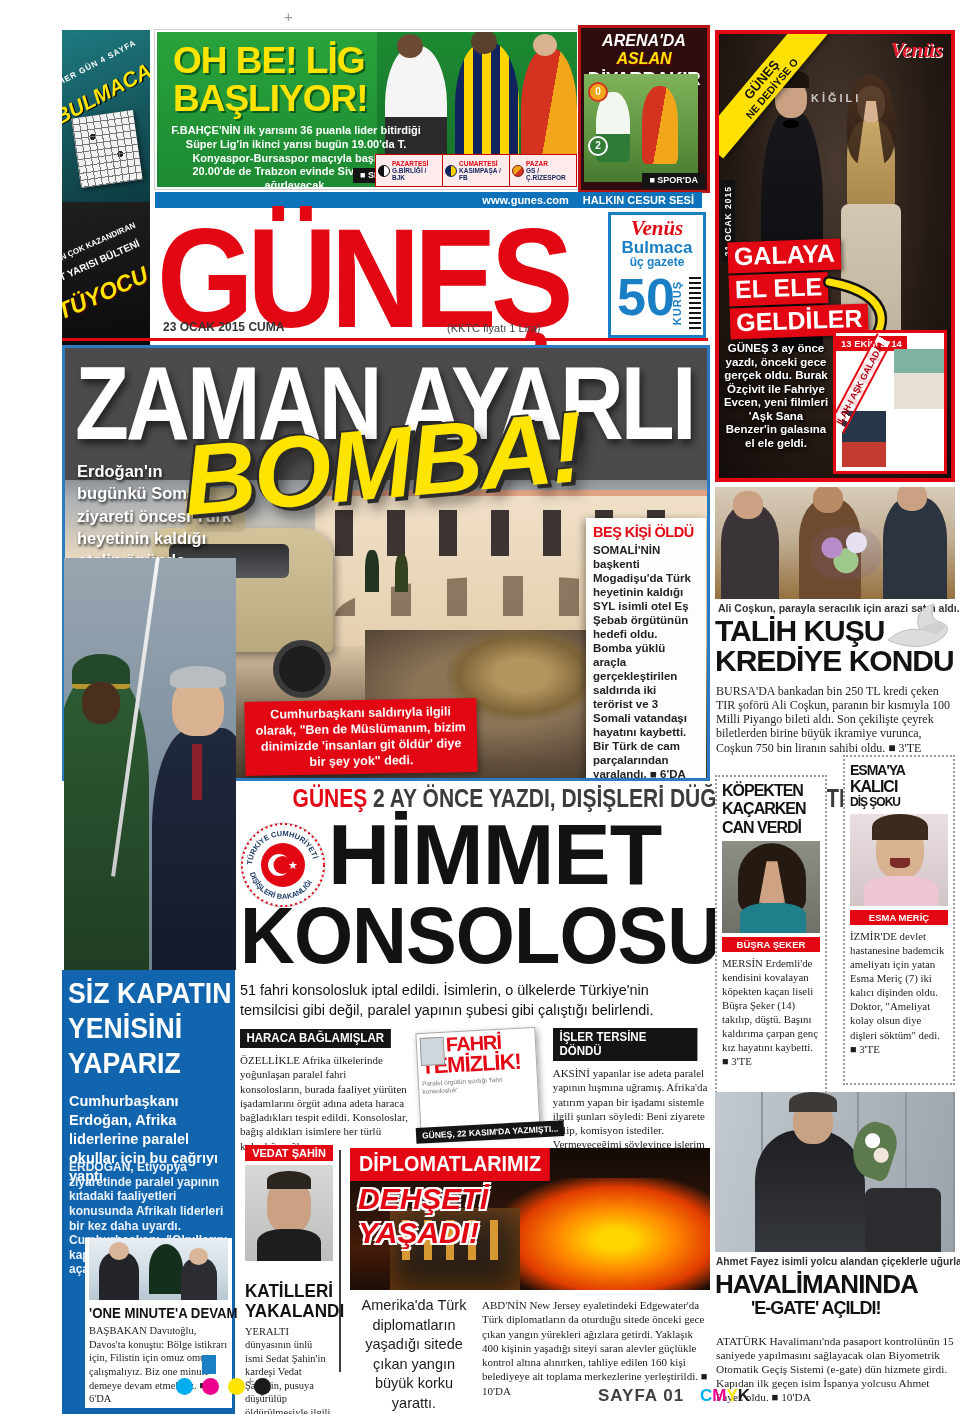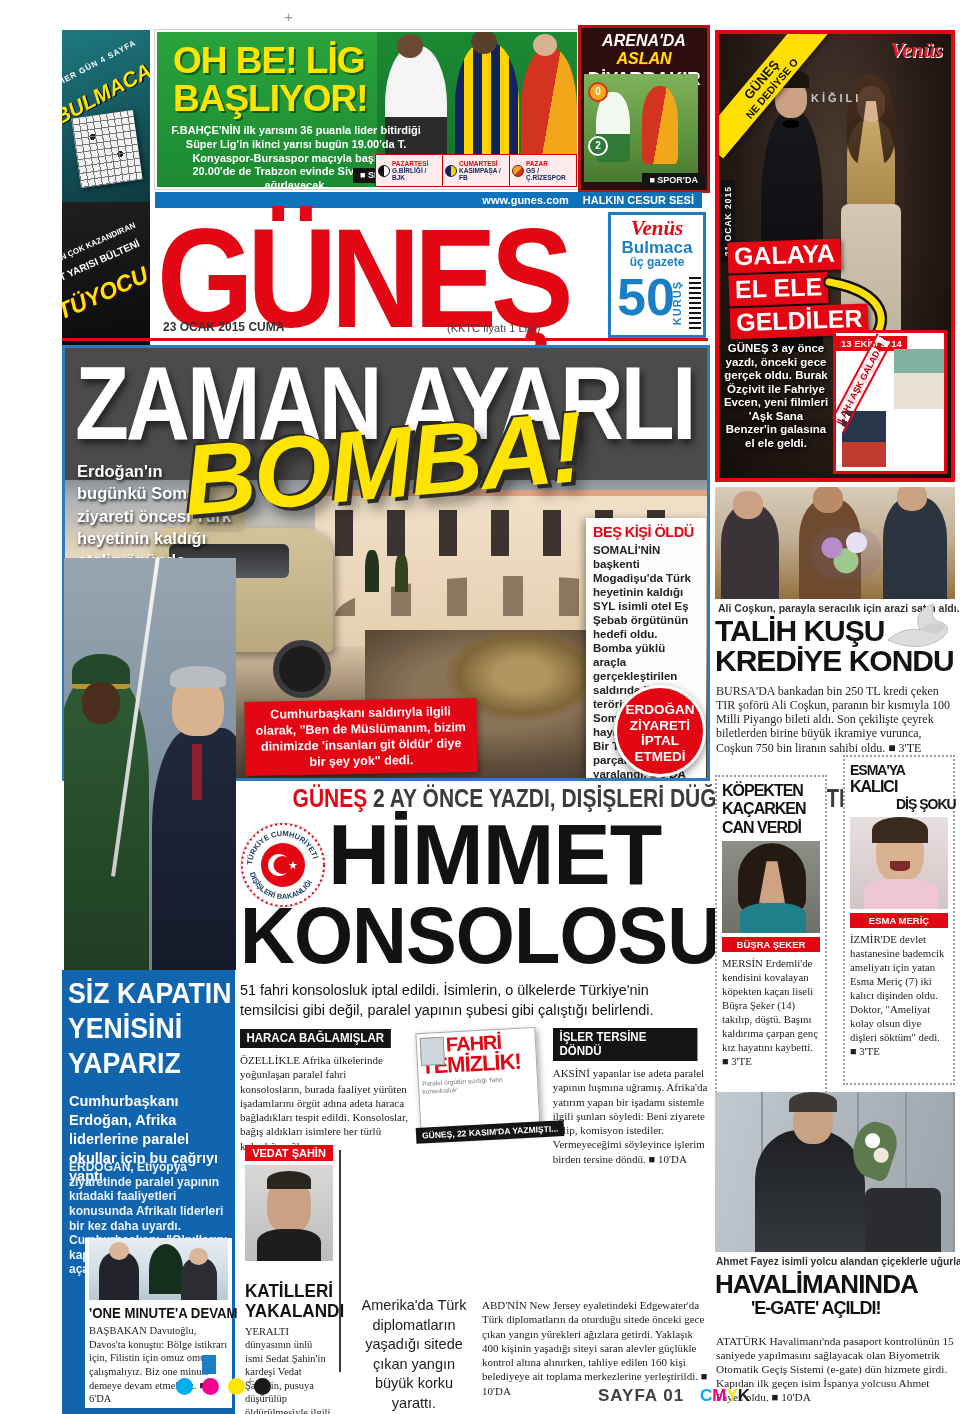--- a/index.html
+++ b/index.html
@@ -157,26 +157,20 @@
       <div class="abs" style="left:300px;top:70px;width:14px;height:42px;background:#23331f;border-radius:40% 40% 0 0;"></div>
       <div class="abs" style="left:330px;top:74px;width:13px;height:38px;background:#35421f;border-radius:40% 40% 0 0;"></div>
     </div>
     <div class="abs nw hl-white" style="left:10px;top:6px;">ZAMAN AYARLI</div>
     <div class="abs" style="left:12px;top:112px;width:158px;color:#fff;font-size:16.5px;font-weight:700;line-height:1.35;text-shadow:1px 2px 3px rgba(0,0,0,.8);">Erdoğan'ın bugünkü Somali ziyareti öncesi Türk heyetinin kaldığı otelin önünde bomba patladı.</div>
     <div class="abs nw hl-bomba" style="left:118px;top:58px;">BOMBA!</div>
     <div class="abs" style="left:521px;top:170px;width:120px;height:260px;background:#fdfdfb;padding:6px 7px;box-sizing:border-box;box-shadow:-2px 2px 8px rgba(0,0,0,.4);">
       <div style="color:#e30613;font-weight:700;font-size:14.5px;letter-spacing:-.5px;">BEŞ KİŞİ ÖLDÜ</div>
       <div class="story-tag-body" style="font-weight:700;color:#222;margin-top:3px;">SOMALİ'NİN başkenti Mogadişu'da Türk heyetinin kaldığı SYL isimli otel Eş Şebab örgütünün hedefi oldu. Bomba yüklü araçla gerçekleştirilen saldırıda iki terörist ve 3 Somali vatandaşı hayatını kaybetti. Bir Türk de cam parçalarından yaralandı. ■ 6'DA</div>
     </div>
-    <div class="abs circle-badge" style="left:549px;top:337px;width:92px;height:92px;font-size:13.5px;line-height:1.15;padding-top:14px;box-sizing:border-box;">
-      <span style="display:block;">ERDOĞAN</span>
-      <span style="display:block;">ZİYARETİ</span>
-      <span style="display:block;">İPTAL</span>
-      <span style="display:block;">ETMEDİ</span>
-    </div>
     <div class="abs cap-red" style="left:180px;top:352px;width:218px;">Cumhurbaşkanı saldırıyla ilgili olarak, "Ben de Müslümanım, bizim dinimizde 'insanları git öldür' diye bir şey yok" dedi.</div>
   </div>
 
   <div class="photo" style="left:64px;top:558px;width:172px;height:412px;background:linear-gradient(180deg,#97a5b0 0%,#8596a4 40%,#6f8292 100%);z-index:5;">
     <div class="abs" style="left:-10px;top:120px;width:95px;height:300px;background:linear-gradient(180deg,#2e5b33,#1f3d22);border-radius:35% 35% 0 0;"></div>
     <div class="abs" style="left:8px;top:96px;width:58px;height:30px;background:#24492a;border-radius:50% 50% 10% 10%;border-bottom:5px solid #b8962e;"></div>
     <div class="abs" style="left:18px;top:124px;width:38px;height:42px;background:#4a2f1d;border-radius:45%;"></div>
     <div class="abs" style="left:88px;top:170px;width:100px;height:250px;background:linear-gradient(180deg,#20283c,#141a29);border-radius:40% 30% 0 0;"></div>
     <div class="abs" style="left:108px;top:120px;width:52px;height:58px;background:#d9b291;border-radius:45% 45% 40% 40%;"></div>
     <div class="abs" style="left:106px;top:108px;width:56px;height:22px;background:#b9bcc0;border-radius:50% 50% 20% 20%;"></div>
@@ -262,20 +256,28 @@
       <div class="abs" style="left:22px;top:12px;width:44px;height:56px;background:#caa183;border-radius:45% 45% 40% 40%;"></div>
       <div class="abs" style="left:22px;top:6px;width:44px;height:18px;background:#2b2520;border-radius:50% 50% 0 0;"></div>
       <div class="abs" style="left:12px;top:64px;width:64px;height:32px;background:#1d1d1f;border-radius:40% 40% 0 0;"></div>
     </div>
     <div class="nw" style="margin-top:120px;font-weight:700;font-size:19px;color:#121212;line-height:1.05;transform:scaleX(.9);transform-origin:left;">KATİLLERİ</div>
     <div class="nw" style="font-weight:700;font-size:19px;color:#121212;line-height:1.05;transform:scaleX(.9);transform-origin:left;">YAKALANDI</div>
     <div class="serifbody" style="font-size:10.5px;line-height:1.28;margin-top:4px;">YERALTI dünyasının ünlü ismi Sedat Şahin'in kardeşi Vedat Şahin'in, pusuya düşürülüp öldürülmesiyle ilgili 10 kişi gözaltına alındı. ■ 3'TE</div>
   </div>
   <div class="abs" style="left:339px;top:1150px;width:2px;height:222px;background:#3c3c3c;"></div>
 
+  <div class="photo" style="left:350px;top:1148px;width:360px;height:142px;background:linear-gradient(180deg,#120a06 0%,#2a130a 40%,#451a08 70%,#1d0e06 100%);">
+    <div class="abs" style="left:150px;top:30px;width:210px;height:112px;background:radial-gradient(ellipse at 55% 55%,#ffd400 0 12%,#ff8a00 35%,#e03c00 60%,transparent 78%);"></div>
+    <div class="abs" style="left:40px;top:60px;width:130px;height:82px;background:linear-gradient(180deg,#3a2a1c,#241a10);box-shadow:0 0 30px rgba(255,120,0,.35) inset;"></div>
+    <div class="abs" style="left:52px;top:72px;width:104px;height:40px;background:repeating-linear-gradient(90deg,#ffb53a 0 8px,transparent 8px 22px);opacity:.8;"></div>
+    <div class="abs" style="left:0;top:0;background:#e30613;color:#fff;font-weight:700;font-size:22px;padding:3px 10px 4px;transform:scaleX(.9);transform-origin:left top;white-space:nowrap;">DİPLOMATLARIMIZ</div>
+    <div class="abs nw" style="left:8px;top:34px;color:#e30613;font-weight:700;font-style:italic;font-size:30px;text-shadow:2px 2px 0 #fff,-2px -2px 0 #fff,2px -2px 0 #fff,-2px 2px 0 #fff;">DEHŞETİ</div>
+    <div class="abs nw" style="left:8px;top:68px;color:#e30613;font-weight:700;font-style:italic;font-size:30px;text-shadow:2px 2px 0 #fff,-2px -2px 0 #fff,2px -2px 0 #fff,-2px 2px 0 #fff;">YAŞADI!</div>
+  </div>
   <div class="abs" style="left:352px;top:1296px;width:124px;font-size:14.5px;color:#1d1d1d;line-height:1.35;text-align:center;">Amerika'da Türk diplomatların yaşadığı sitede çıkan yangın büyük korku yarattı.</div>
   <div class="abs serifbody" style="left:482px;top:1298px;width:228px;font-size:11px;line-height:1.3;">ABD'NİN New Jersey eyaletindeki Edgewater'da Türk diplomatların da oturduğu sitede önceki gece çıkan yangın yürekleri ağızlara getirdi. Yaklaşık 400 kişinin yaşadığı siteyi saran alevler güçlükle kontrol altına alınırken, tahliye edilen 160 kişi belediyeye ait toplama merkezlerine yerleştirildi. ■ 10'DA</div>
 
   <div class="abs" style="left:715px;top:30px;width:240px;height:452px;border:4px solid #e30613;box-sizing:border-box;background:radial-gradient(ellipse at 50% 30%,#4a3a30 0%,#241a14 60%,#120c09 100%);overflow:hidden;">
     <div class="abs" style="left:42px;top:78px;width:62px;height:240px;background:linear-gradient(180deg,#17171c,#0a0a0d);border-radius:40% 40% 4px 4px;"></div>
     <div class="abs" style="left:56px;top:46px;width:32px;height:38px;background:#caa183;border-radius:45%;"></div>
     <div class="abs" style="left:54px;top:36px;width:36px;height:18px;background:#1c140e;border-radius:50% 50% 0 0;"></div>
     <div class="abs" style="left:64px;top:86px;width:16px;height:8px;background:#000;border-radius:40%;"></div>
     <div class="abs" style="left:128px;top:86px;width:48px;height:90px;background:linear-gradient(180deg,#c9a86a,#a8854a);border-radius:40% 40% 8px 8px;"></div>
     <div class="abs" style="left:122px;top:170px;width:60px;height:210px;background:linear-gradient(180deg,#d4c8b2,#b3a890);border-radius:8px 8px 30% 30%;"></div>
@@ -333,21 +335,21 @@
       <div class="abs" style="left:28px;top:10px;width:44px;height:54px;background:#cfa284;border-radius:45%;"></div>
       <div class="abs" style="left:16px;top:2px;width:68px;height:70px;background:#241a12;border-radius:50% 50% 20% 20%;clip-path:polygon(0 0,100% 0,100% 100%,72% 100%,58% 26%,42% 26%,28% 100%,0 100%);"></div>
       <div class="abs" style="left:18px;top:62px;width:66px;height:30px;background:#1f7f8a;border-radius:40% 40% 0 0;"></div>
     </div>
     <div class="name-tab" style="margin-top:4px;">BÜŞRA ŞEKER</div>
     <div class="serifbody" style="font-size:10.8px;line-height:1.3;margin-top:4px;">MERSİN Erdemli'de kendisini kovalayan köpekten kaçan liseli Büşra Şeker (14) takılıp, düştü. Başını kaldırıma çarpan genç kız hayatını kaybetti. ■ 3'TE</div>
   </div>
   <div class="abs dotted-box" style="left:843px;top:755px;width:112px;height:330px;padding:5px;box-sizing:border-box;">
     <div class="nw hl-black" style="font-size:14px;line-height:1.15;">ESMA'YA</div>
     <div class="nw hl-black" style="font-size:16px;line-height:1.15;">KALICI</div>
-    <div class="nw hl-black" style="font-size:14px;line-height:1.15;margin-left:46px;">DİŞ ŞOKU</div>
+    <div class="nw hl-black" style="font-size:12px;line-height:1.15;">DİŞ ŞOKU</div>
     <div class="photo" style="position:relative;width:100%;height:92px;margin-top:4px;background:linear-gradient(180deg,#e9dfe0,#d3c4c6);">
       <div class="abs" style="left:26px;top:8px;width:48px;height:58px;background:#d9b291;border-radius:45%;"></div>
       <div class="abs" style="left:22px;top:0;width:56px;height:26px;background:#3a2a1d;border-radius:50% 50% 0 0;"></div>
       <div class="abs" style="left:40px;top:44px;width:20px;height:10px;background:#7c2a2a;border-radius:0 0 40% 40%;"></div>
       <div class="abs" style="left:14px;top:62px;width:74px;height:30px;background:#eec6d4;border-radius:40% 40% 0 0;"></div>
     </div>
     <div class="name-tab" style="margin-top:4px;">ESMA MERİÇ</div>
     <div class="serifbody" style="font-size:10.8px;line-height:1.3;margin-top:4px;">İZMİR'DE devlet hastanesine bademcik ameliyatı için yatan Esma Meriç (7) iki kalıcı dişinden oldu. Doktor, "Ameliyat kolay olsun diye dişleri söktüm" dedi. ■ 3'TE</div>
   </div>
 

